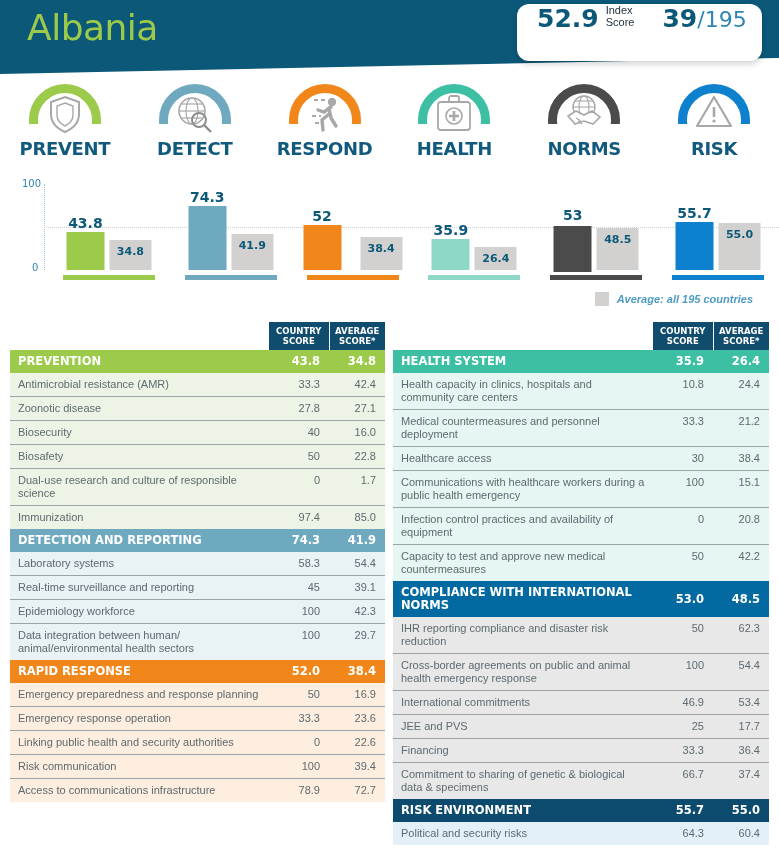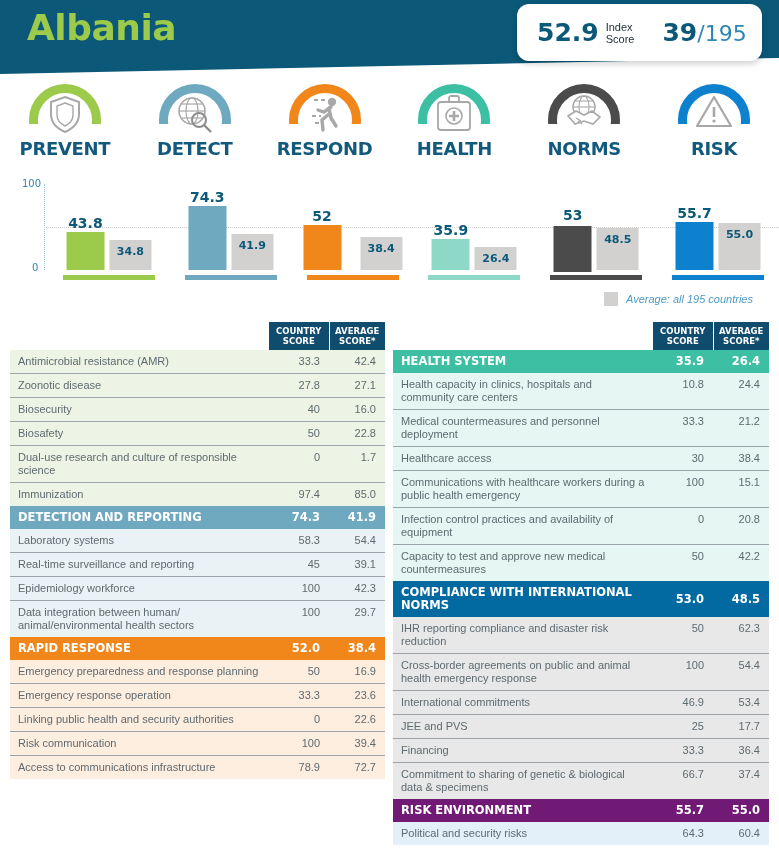--- a/index.html
+++ b/index.html
@@ -19,33 +19,33 @@
   }
   .header-band {
     position: absolute; left:0; top:0;
     width: 779px; height: 84px;
     background: #0b5878;
     clip-path: polygon(0 0, 779px 0, 779px 58px, 0 74px);
   }
   .country-title {
     position: absolute;
     left: 27px; top: 7px;
-    font-size: 36px; font-weight: bold;
+    font-size: 36px; font-weight: normal;
     color: #9cca4a;
     letter-spacing: -0.5px;
     font-family: "DejaVu Sans", sans-serif;
   }
   .score-badge {
     position: absolute;
     left: 517px; top: 4px;
     width: 245px; height: 57px;
     background: #ffffff;
     border-radius: 12px;
     box-shadow: 0 3px 6px rgba(0,0,0,0.18);
-    display: flex; align-items: center;
+    display: flex; 
   }
   .idx-score-num {
     font-size: 25px; font-weight: bold;
     color: #0b5878; margin-left: 20px;
     font-family: "DejaVu Sans", sans-serif;
   }
   .idx-score-lbl {
     font-size: 11px; color: #23323b; line-height: 12px;
     margin-left: 7px; font-family: "Liberation Sans", sans-serif;
   }
@@ -111,21 +111,21 @@
   }
   .underline {
     position:absolute; bottom: 14px; left:50%; transform:translateX(-50%);
     width: 92px; height: 5px;
   }
   .legend {
     position:absolute; right: 26px; top: 116px;
     display:flex; align-items:center; gap:8px;
   }
   .legend-swatch { width: 14px; height: 14px; background: #d2d1cf; }
-  .legend-text { font-size: 11px; font-style: italic; color: #4f9bc4; font-family:"Liberation Sans",sans-serif;}
+  .legend-text { font-size: 11px; font-style: italic; color: #4f9bc4; font-family:"Liberation Sans",sans-serif;font-weight:bold;}
 
   
   .tables { position:absolute; left:0; top: 322px; width: 779px; }
   .tbl { position:absolute; top:0; }
   .tbl.left { left: 10px; width: 375px; }
   .tbl.right { left: 393px; width: 376px; }
   table { border-collapse: collapse; width:100%; table-layout: fixed; }
   col.c-label { }
   col.c-score { width: 60px; }
   col.c-avg { width: 56px; }
@@ -152,21 +152,21 @@
   }
   tr.row td.num { text-align:right; padding-right: 9px; vertical-align: top; }
   tr.row.first td { border-top: none; }
 
   
   .sec-prevent   { background:#9cca4a; }
   .sec-detect    { background:#6fa9bf; }
   .sec-respond   { background:#f1861b; }
   .sec-health    { background:#3cbfa3; }
   .sec-norms     { background:#0369a1;padding-left:19px; }
-  .sec-risk      { background:#701a75; }
+  .sec-risk      { background:#0c4a6e; }
 
   .bg-prevent  { background:#eef4e5; }
   .bg-detect   { background:#e9f2f5; }
   .bg-respond  { background:#fdeedf; }
   .bg-health   { background:#e6f6f2; }
   .bg-norms    { background:#e8e8e8; }
   .bg-risk     { background:#e3f0fa; }
 </style>
 </head>
 <body>
@@ -384,20 +384,25 @@
             <span>COUNTRY</span><br>
             <span>SCORE</span>
           </th>
           <th class="hdr" style="border-right:none;">
             <span>AVERAGE</span><br>
             <span>SCORE*</span>
           </th>
         </tr>
       </thead>
       <tbody id="left-body">
+          <tr class="section sec-prevent">
+            <td>PREVENTION</td>
+            <td class="num">43.8</td>
+            <td class="num">34.8</td>
+          </tr>
           <tr class="row bg-prevent first">
             <td>Antimicrobial resistance (AMR)</td>
             <td class="num">33.3</td>
             <td class="num">42.4</td>
           </tr>
           <tr class="row bg-prevent">
             <td>Zoonotic disease</td>
             <td class="num">27.8</td>
             <td class="num">27.1</td>
           </tr>

